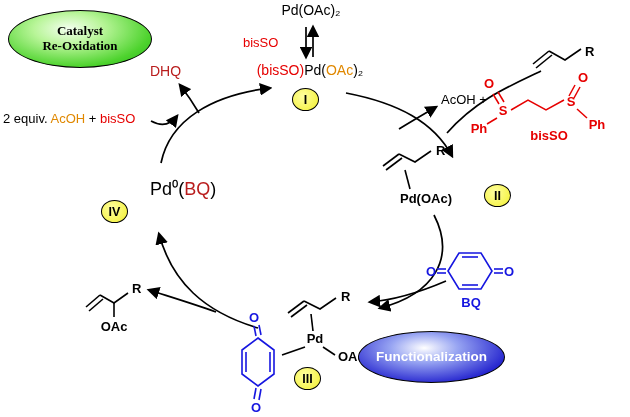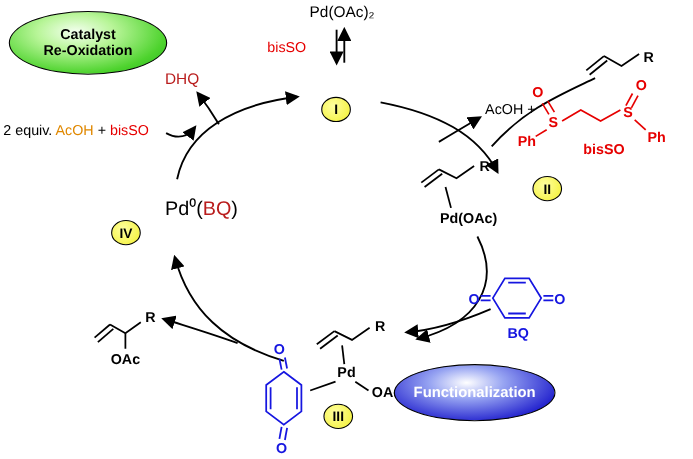--- a/index.html
+++ b/index.html
@@ -132,43 +132,46 @@
     <g>
       <path class="bond" d="M 86 307 L 100 295"></path>
       <path class="bond" d="M 89 311 L 103 299"></path>
       <path class="bond" d="M 100 295 L 114 303 L 128 293"></path>
       <path class="bond" d="M 114 303 L 114 317"></path>
       <text x="132" y="293">R</text>
       <text text-anchor="middle" x="114" y="331">OAc</text>
     </g>
   </svg>
 
-  <div class="bubble green" style="left:8px;top:10px;width:142px;height:56px;">
+  <div class="bubble green" style="left:8px;top:10px;width:142px;height:56px;font-family:Liberation Serif, serif;">
     <div>Catalyst</div>
     <div>Re-Oxidation</div>
   </div>
   <div class="bubble blueg" style="left:358px;top:331px;width:145px;height:50px;">
     <div>Functionalization</div>
   </div>
 
   <div class="badge" style="left:292px;top:88px;">
     <span>I</span>
   </div>
-  <div class="badge" style="left:484px;top:160px;">
+  <div class="badge" style="left:484px;top:184px;">
     <span>II</span>
   </div>
   <div class="badge" style="left:294px;top:367px;">
     <span>III</span>
   </div>
   <div class="badge" style="left:101px;top:172px;margin-top:28px;">
     <span>IV</span>
   </div>
 
   <div class="lbl" style="left:268px;top:2px;width:86px;text-align:center;font-size:14px;">Pd(OAc)₂</div>
   <div class="lbl c-red" style="left:243px;top:35px;font-size:13px;">bisSO</div>
+  <div class="lbl" style="left:225px;top:62px;width:170px;text-align:center;font-size:14px;">
+    <span class="c-red">(bisSO)</span><span>Pd(</span><span class="c-orange">OAc</span><span>)₂</span>
+  </div>
 
   <div class="lbl c-blue" style="left:150px;top:63px;font-size:14px;">DHQ</div>
   <div class="lbl" style="left:3px;top:111px;font-size:13px;">
     <span>2 equiv. </span><span class="c-orange">AcOH</span><span> + </span><span class="c-red">bisSO</span>
   </div>
   <div class="lbl" style="left:150px;top:176px;font-size:18px;">
     <span>Pd⁰(</span><span class="c-blue">BQ</span><span>)</span>
   </div>
 
   <div class="lbl" style="left:441px;top:92px;font-size:13px;">AcOH +</div>

